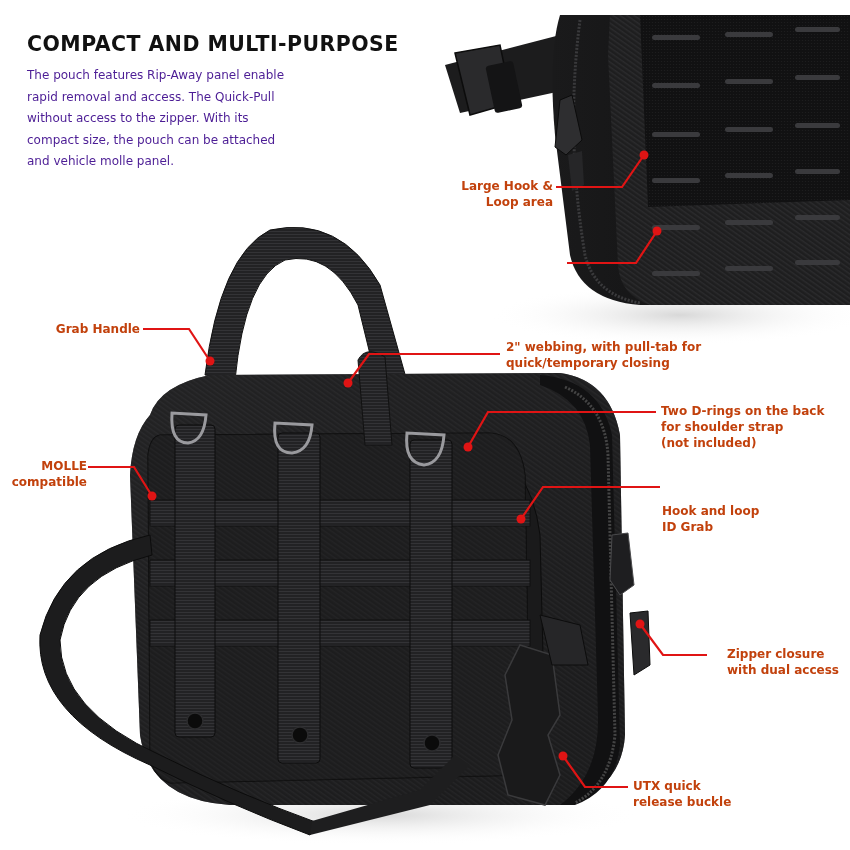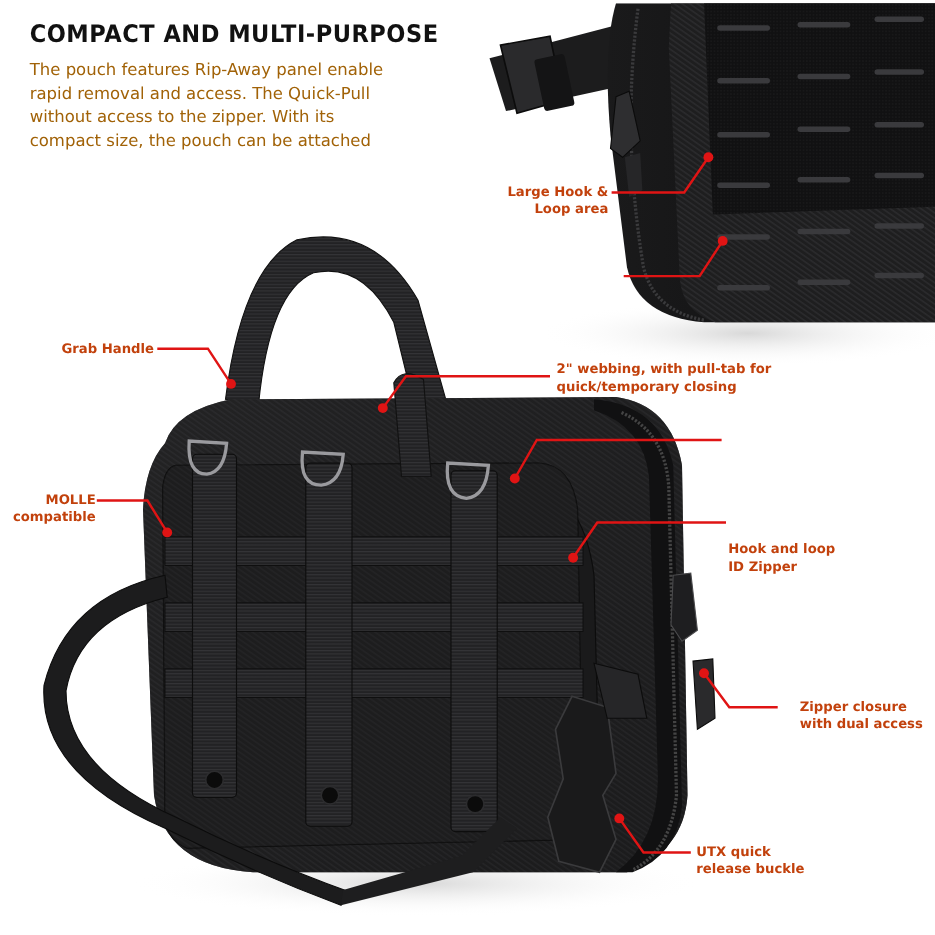--- a/index.html
+++ b/index.html
@@ -1,31 +1,31 @@
 <!DOCTYPE html>
 <html><head>
 <meta charset="utf-8">
 <style>
   * { box-sizing: border-box; margin: 0; padding: 0; }
   html, body { width: 850px; height: 850px; background: #ffffff; overflow: hidden; }
   body { position: relative; font-family: "DejaVu Sans", "Liberation Sans", sans-serif; color: #111; }
 
-  .stage { position: absolute; left: 0; top: 3px; width: 850px; height: 657px; }
+  .stage { position: absolute; left: 0; top: 15px; width: 850px; height: 657px; }
 
   
   .headline {
     position: absolute; left: 27px; top: 16px;
     font-family: "DejaVu Sans", sans-serif; font-weight: bold;
     font-size: 22px; letter-spacing: 0.5px; color: #111;
     transform: scaleX(0.93); transform-origin: left top;
   }
   .description {
     position: absolute; left: 27px; top: 50px; width: 390px;
-    font-family: "DejaVu Sans", sans-serif; font-size: 15px; line-height: 21.5px;
-    color: #a16207; font-weight: 500;
+    font-family: "DejaVu Sans", sans-serif; font-size: 12px; line-height: 21.5px;
+    color: #4c1d95; font-weight: 500;
   }
   .description span { display: block; white-space: nowrap; }
 
   
   .label {
     position: absolute; font-family: "DejaVu Sans", sans-serif; font-size: 12px;
     line-height: 16px; color: #c2410c; font-weight: 600; white-space: nowrap;
   }
   .label span { display: block; }
   .label.right { text-align: right; }
@@ -188,46 +188,52 @@
       <circle cx="563" cy="741" r="4.5"></circle>
     </g>
   </svg>
 
   <div class="headline">COMPACT AND MULTI-PURPOSE</div>
   <div class="description">
     <span>The pouch features Rip-Away panel enable</span>
     <span>rapid removal and access. The Quick-Pull</span>
     <span>without access to the zipper. With its</span>
     <span>compact size, the pouch can be attached</span>
+    <span>and vehicle molle panel.</span>
   </div>
 
   <div class="label right" style="right:297px; top:163px;">
     <span>Large Hook &amp;</span>
     <span>Loop area</span>
   </div>
 
 
   <div class="label right" style="right:710px; top:306px;">
     <span>Grab Handle</span>
   </div>
 
   <div class="label" style="left:506px; top:324px;">
     <span>2" webbing, with pull-tab for</span>
     <span>quick/temporary closing</span>
   </div>
 
+  <div class="label" style="left:661px; top:388px;">
+    <span>Two D-rings on the back</span>
+    <span>for shoulder strap</span>
+    <span>(not included)</span>
+  </div>
 
   <div class="label right" style="right:763px; top:443px;">
     <span>MOLLE</span>
     <span>compatible</span>
   </div>
 
   <div class="label" style="left:662px; top:462px;margin-top:26px;">
     <span>Hook and loop</span>
-    <span>ID Zipper</span>
+    <span>ID Grab</span>
   </div>
 
   <div class="label" style="left:711px; top:631px;margin-left:16px;">
     <span>Zipper closure</span>
     <span>with dual access</span>
   </div>
 
   <div class="label" style="left:633px; top:763px;">
     <span>UTX quick</span>
     <span>release buckle</span>

